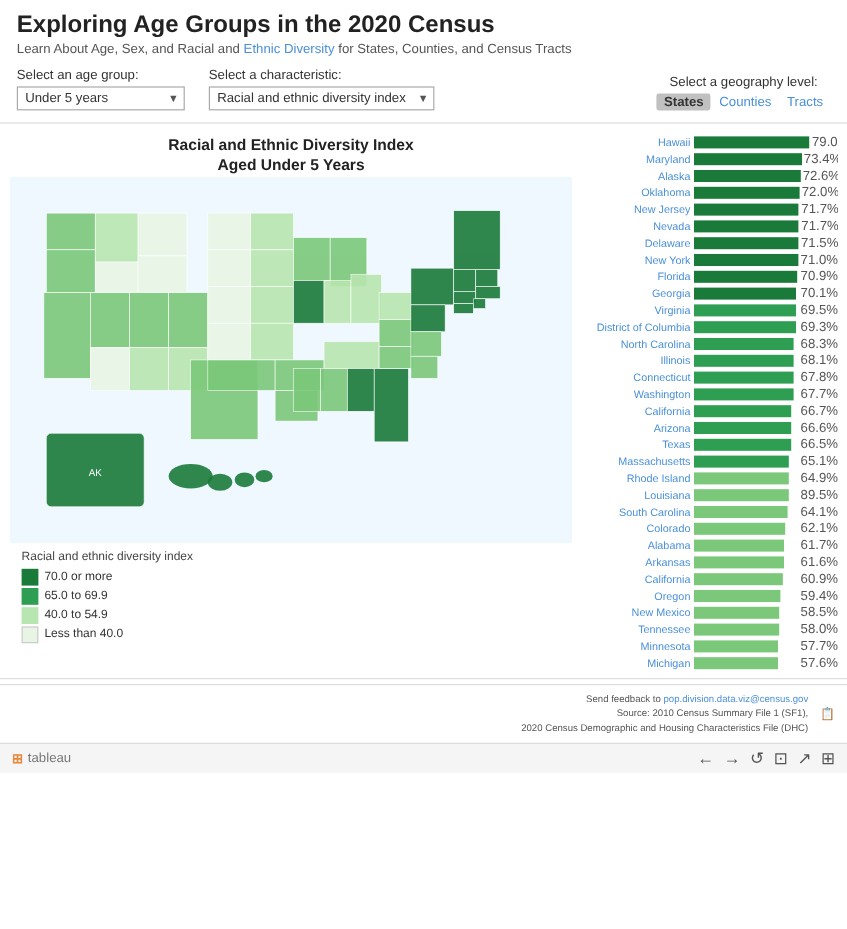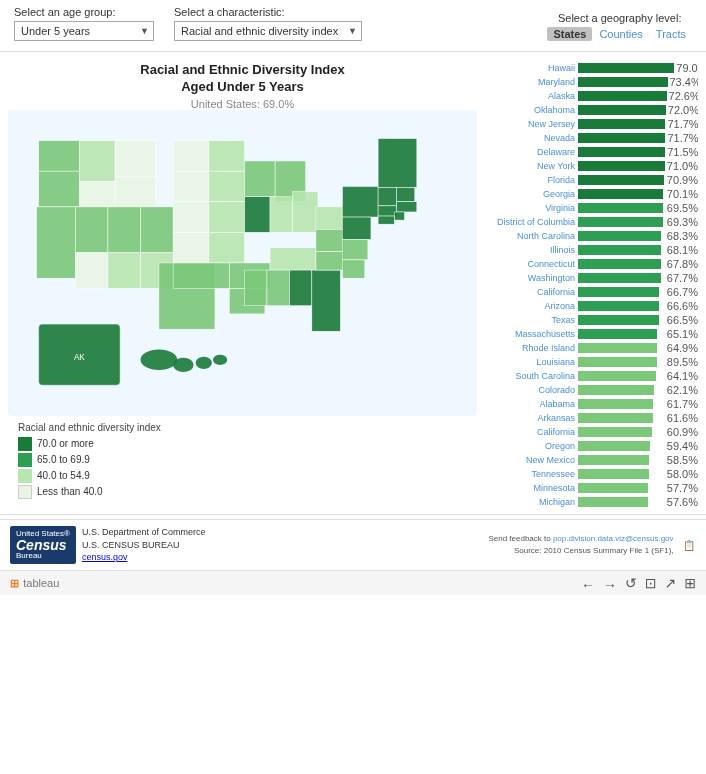--- a/index.html
+++ b/index.html
@@ -77,20 +77,28 @@
     .tableau-nav { display: flex; gap: 8px; align-items: center; }
     .tableau-nav-btn { background: none; border: none; font-size: 14px; cursor: pointer; color: #555; }
 
     .divider { border: none; border-top: 1px solid #ddd; margin: 4px 0; }
   </style>
 </head>
 <body>
 
 <div class="page-wrapper">
 
+  <div class="header">
+    <h1>Exploring Age Groups in the 2020 Census</h1>
+    <p>
+      <span>Learn About Age, Sex, and Racial and </span>
+      <a href="#">Ethnic Diversity</a>
+      <span> for States, Counties, and Census Tracts</span>
+    </p>
+  </div>
 
   <div class="controls-row">
     <div class="control-group">
       <label class="control-label">Select an age group:</label>
       <div class="select-wrapper">
         <select>
           <option>Under 5 years</option>
         </select>
         <span class="select-arrow">▼</span>
       </div>
@@ -116,21 +124,20 @@
 
   <hr class="divider">
 
   <div class="main-content">
 
     <div class="map-area">
       <div class="chart-title">
         <span>Racial and Ethnic Diversity Index</span><br>
         <span>Aged Under 5 Years</span>
       </div>
-      <div class="chart-subtitle">United States: 69.0%</div>
 
       <div class="map-svg-container">
         <svg viewBox="0 0 460 300" width="100%" style="display:block;">
 
           <rect x="0" y="0" width="460" height="300" fill="#f0f8ff" rx="3"></rect>
 
           <rect x="30" y="30" width="40" height="30" fill="#7bc87a" opacity="0.9" stroke="#fff" stroke-width="0.5"></rect>
           <rect x="30" y="60" width="40" height="35" fill="#7bc87a" opacity="0.9" stroke="#fff" stroke-width="0.5"></rect>
           <rect x="70" y="30" width="35" height="40" fill="#b8e6b0" opacity="0.9" stroke="#fff" stroke-width="0.5"></rect>
           <rect x="70" y="70" width="35" height="25" fill="#e8f5e5" opacity="0.9" stroke="#fff" stroke-width="0.5"></rect>
@@ -444,35 +451,24 @@
             <div class="bar-fill" style="width: 70.2439px; background: rgb(123, 200, 122);"></div>
           </div>
           <span class="bar-value">57.6%</span>
         </div>
       </div>
   </div>
 
   <hr class="divider">
 
   <div class="footer">
-    <div class="census-logo">
-      <div class="census-logo-box">
-        <div style="font-size:8px;font-weight:normal;">United States®</div>
-        <div style="font-size:14px;font-weight:bold;font-style:italic;">Census</div>
-        <div style="font-size:8px;font-weight:normal;">Bureau</div>
-      </div>
-      <div class="census-logo-text">
-        <div>U.S. Department of Commerce</div>
-        <div>U.S. CENSUS BUREAU</div>
-        <div><a href="#">census.gov</a></div>
-      </div>
-    </div>
     <div class="footer-credits">
       <div>Send feedback to <a href="#">pop.division.data.viz@census.gov</a></div>
       <div>Source: 2010 Census Summary File 1 (SF1),</div>
+      <div>2020 Census Demographic and Housing Characteristics File (DHC)</div>
     </div>
     <div class="notes-icon">📋</div>
   </div>
 
   <div class="tableau-bar">
     <div class="tableau-logo">
       <span style="color:#e8873a;font-weight:bold;">⊞</span>
       <span style="color:#777;">tableau</span>
     </div>
     <div class="tableau-nav">

